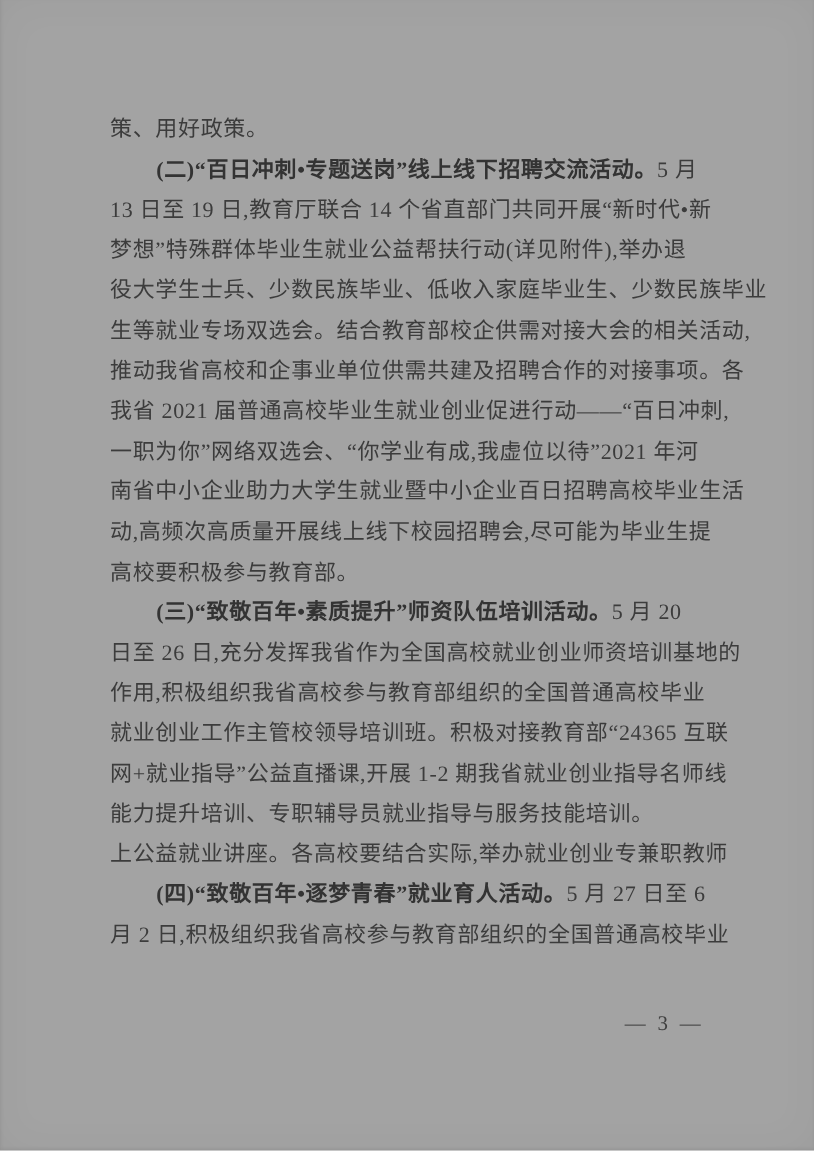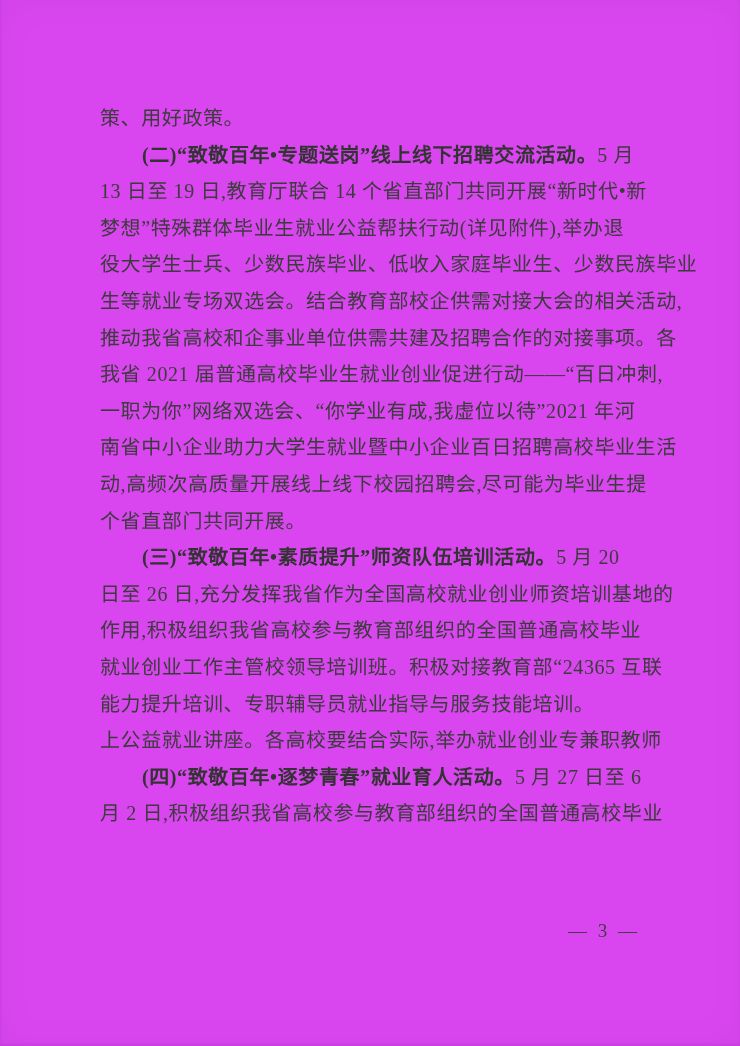--- a/index.html
+++ b/index.html
@@ -5,21 +5,21 @@
   html, body {
     margin: 0;
     padding: 0;
     background: #e8e8e8;
   }
   .page {
     position: relative;
     width: 740px;
     height: 1046px;
     margin: 0 auto;
-    background: #d946ef;
+    background: #a3a3a3;
     overflow: hidden;
     font-family: "Liberation Serif", "DejaVu Serif", serif;
     box-shadow: inset 0 0 40px rgba(0,0,0,0.035);
   }
   
   .page::after {
     content: "";
     position: absolute;
     inset: 0;
     pointer-events: none;
@@ -60,51 +60,52 @@
   }
 </style>
 </head>
 <body>
 
 <div class="page">
   <div class="textblock">
 
     <div class="line"><span class="head"></span><span>策、用好政策。</span></div>
 
-    <div class="line indent"><span class="head">(二)“致敬百年•专题送岗”线上线下招聘交流活动。</span><span>5 月</span></div>
+    <div class="line indent"><span class="head">(二)“百日冲刺•专题送岗”线上线下招聘交流活动。</span><span>5 月</span></div>
 
     <div class="line"><span class="head"></span><span>13 日至 19 日,教育厅联合 14 个省直部门共同开展“新时代•新</span></div>
 
     <div class="line"><span class="head"></span><span>梦想”特殊群体毕业生就业公益帮扶行动(详见附件),举办退</span></div>
 
     <div class="line"><span class="head"></span><span>役大学生士兵、少数民族毕业、低收入家庭毕业生、少数民族毕业</span></div>
 
     <div class="line"><span class="head"></span><span>生等就业专场双选会。结合教育部校企供需对接大会的相关活动,</span></div>
 
     <div class="line"><span class="head"></span><span>推动我省高校和企事业单位供需共建及招聘合作的对接事项。各</span></div>
 
 
     <div class="line"><span class="head"></span><span>我省 2021 届普通高校毕业生就业创业促进行动——“百日冲刺,</span></div>
 
     <div class="line"><span class="head"></span><span>一职为你”网络双选会、“你学业有成,我虚位以待”2021 年河</span></div>
 
     <div class="line"><span class="head"></span><span>南省中小企业助力大学生就业暨中小企业百日招聘高校毕业生活</span></div>
 
     <div class="line"><span class="head"></span><span>动,高频次高质量开展线上线下校园招聘会,尽可能为毕业生提</span></div>
 
-    <div class="line"><span class="head"></span><span>个省直部门共同开展。</span></div>
+    <div class="line"><span class="head"></span><span>高校要积极参与教育部。</span></div>
 
     <div class="line indent"><span class="head">(三)“致敬百年•素质提升”师资队伍培训活动。</span><span>5 月 20</span></div>
 
     <div class="line"><span class="head"></span><span>日至 26 日,充分发挥我省作为全国高校就业创业师资培训基地的</span></div>
 
     <div class="line"><span class="head"></span><span>作用,积极组织我省高校参与教育部组织的全国普通高校毕业</span></div>
 
     <div class="line"><span class="head"></span><span>就业创业工作主管校领导培训班。积极对接教育部“24365 互联</span></div>
 
+    <div class="line"><span class="head"></span><span>网+就业指导”公益直播课,开展 1-2 期我省就业创业指导名师线</span></div>
 
     <div class="line"><span class="head"></span><span>能力提升培训、专职辅导员就业指导与服务技能培训。</span></div>
 
     <div class="line"><span class="head"></span><span>上公益就业讲座。各高校要结合实际,举办就业创业专兼职教师</span></div>
 
     <div class="line indent"><span class="head">(四)“致敬百年•逐梦青春”就业育人活动。</span><span>5 月 27 日至 6</span></div>
 
     <div class="line"><span class="head"></span><span>月 2 日,积极组织我省高校参与教育部组织的全国普通高校毕业</span></div>
 
   </div>

